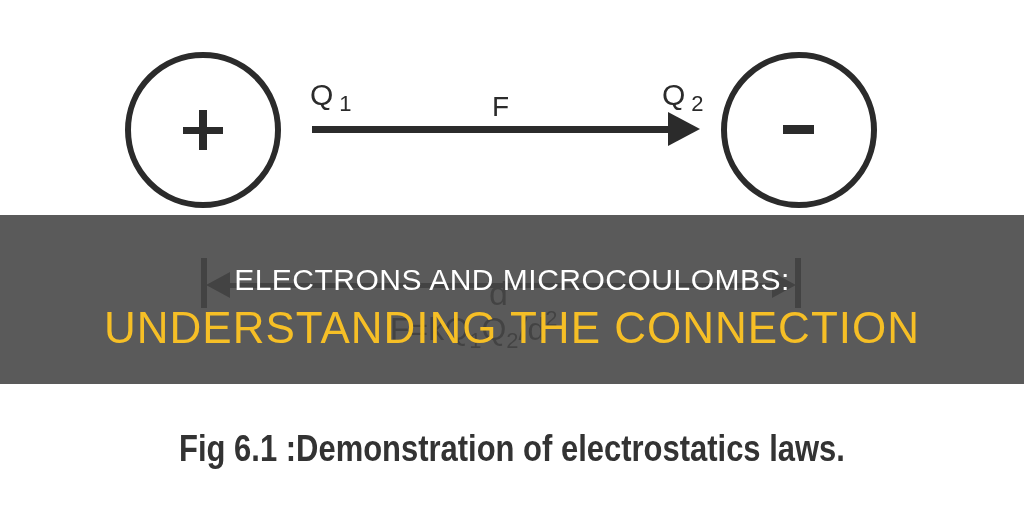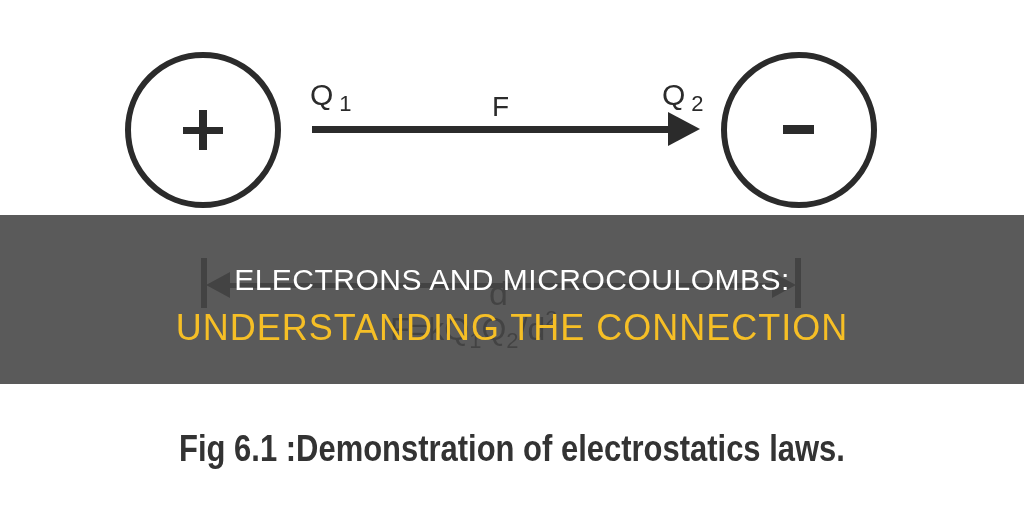--- a/index.html
+++ b/index.html
@@ -1,20 +1,20 @@
 <!DOCTYPE html>
 <html><head>
   <meta charset="utf-8">
   <style>
     html, body { margin: 0; padding: 0; }
     body { width: 1024px; height: 512px; background: #ffffff; overflow: hidden; position: relative; font-family: "Liberation Sans", sans-serif; }
     .diagram { position: absolute; left: 0; top: 0; width: 1024px; height: 512px; }
     .banner { position: absolute; left: 0; top: 215px; width: 1024px; height: 169px; background: rgba(72,72,72,0.9); }
     .title-line1 { position: absolute; left: 0; width: 1024px; top: 262px; text-align: center; color: #ffffff; font-size: 30px; letter-spacing: 0.5px; line-height: 36px; }
-    .title-line2 { position: absolute; left: 0; width: 1024px; top: 306px; text-align: center; color: #f6bf26; font-size: 36px; letter-spacing: 1px; line-height: 44px; }
+    .title-line2 { position: absolute; left: 0; width: 1024px; top: 306px; text-align: center; color: #f6bf26; font-size: 44px; letter-spacing: 1px; line-height: 44px; }
     .caption { position: absolute; left: 0; width: 1024px; top: 428px; text-align: center; color: #333333; font-size: 36px; font-weight: bold; line-height: 42px; transform: scaleX(0.86); transform-origin: center; }
   </style>
 </head>
 <body>
 
 <svg class="diagram" width="1024" height="512" viewBox="0 0 1024 512">
 
   <g>
     <circle cx="203" cy="130" r="75" fill="none" stroke="#2b2b2b" stroke-width="6"></circle>
     <rect x="183" y="127" width="40" height="7" fill="#2b2b2b"></rect>

